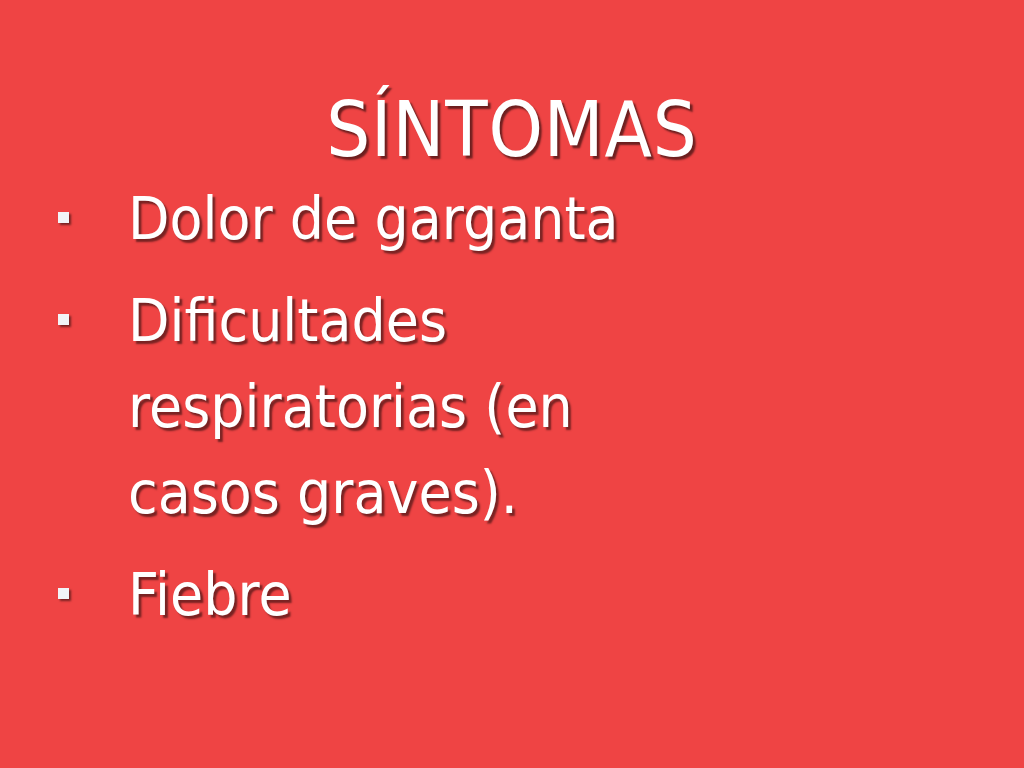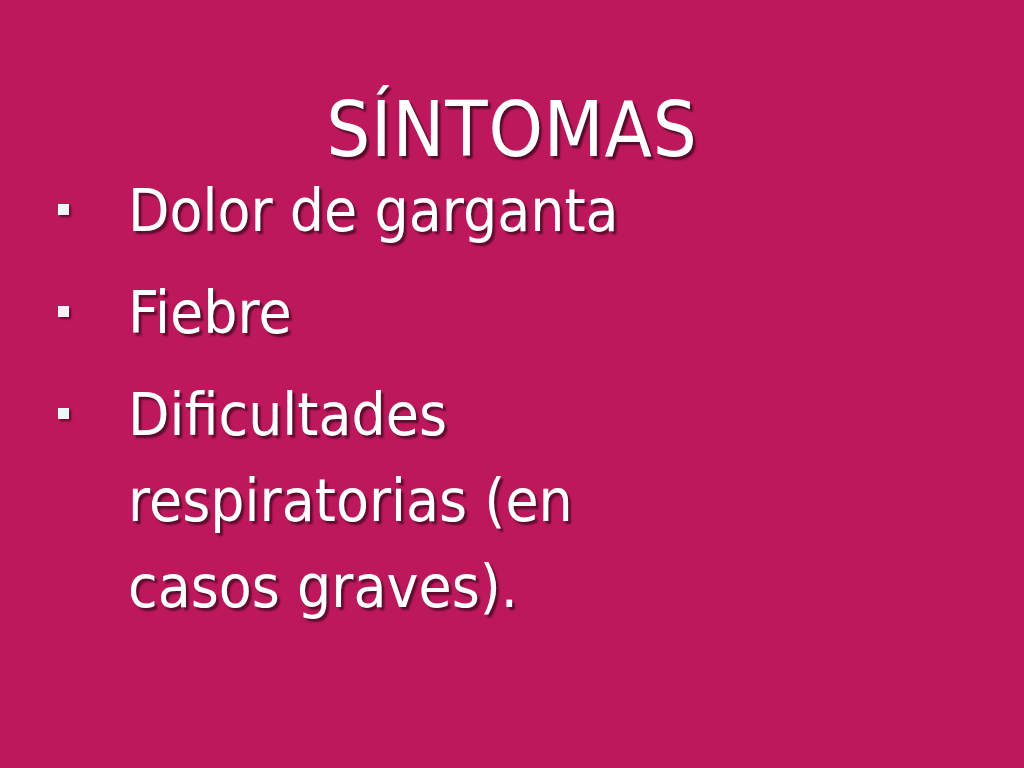--- a/index.html
+++ b/index.html
@@ -6,21 +6,21 @@
   html, body {
     margin: 0;
     padding: 0;
     background: #0f2447;
   }
 
   .slide {
     position: relative;
     width: 1024px;
     height: 768px;
-    background: #be185d;
+    background: #ef4444;
     overflow: hidden;
     font-family: "DejaVu Sans", sans-serif;
     -webkit-font-smoothing: antialiased;
   }
 
   
   .title {
     position: absolute;
     left: 0;
     top: 36px;
@@ -35,21 +35,21 @@
     transform: scaleX(0.90);
     transform-origin: 50% 50%;
     text-shadow: 3px 3px 2px rgba(0, 0, 0, 0.55);
     white-space: nowrap;
   }
 
   
   .bullet-list {
     position: absolute;
     left: 0;
-    top: 168px;
+    top: 176px;
     width: 820px;
     margin: 0;
     padding: 0;
     list-style: none;
   }
 
   .bullet-item {
     position: relative;
     display: block;
     margin: 0 0 16px 0;
@@ -91,23 +91,23 @@
   <ul class="bullet-list">
 
     <li class="bullet-item">
       <span class="bullet-marker"></span>
       <span class="bullet-text">Dolor de garganta</span>
     </li>
 
 
     <li class="bullet-item">
       <span class="bullet-marker"></span>
-      <span class="bullet-text">Fiebre</span>
+      <span class="bullet-text">Dificultades respiratorias (en casos graves).</span>
     </li>
 
     <li class="bullet-item">
       <span class="bullet-marker"></span>
-      <span class="bullet-text">Dificultades respiratorias (en casos graves).</span>
+      <span class="bullet-text">Fiebre</span>
     </li>
 
   </ul>
 
 </div>
 
 </body></html>

